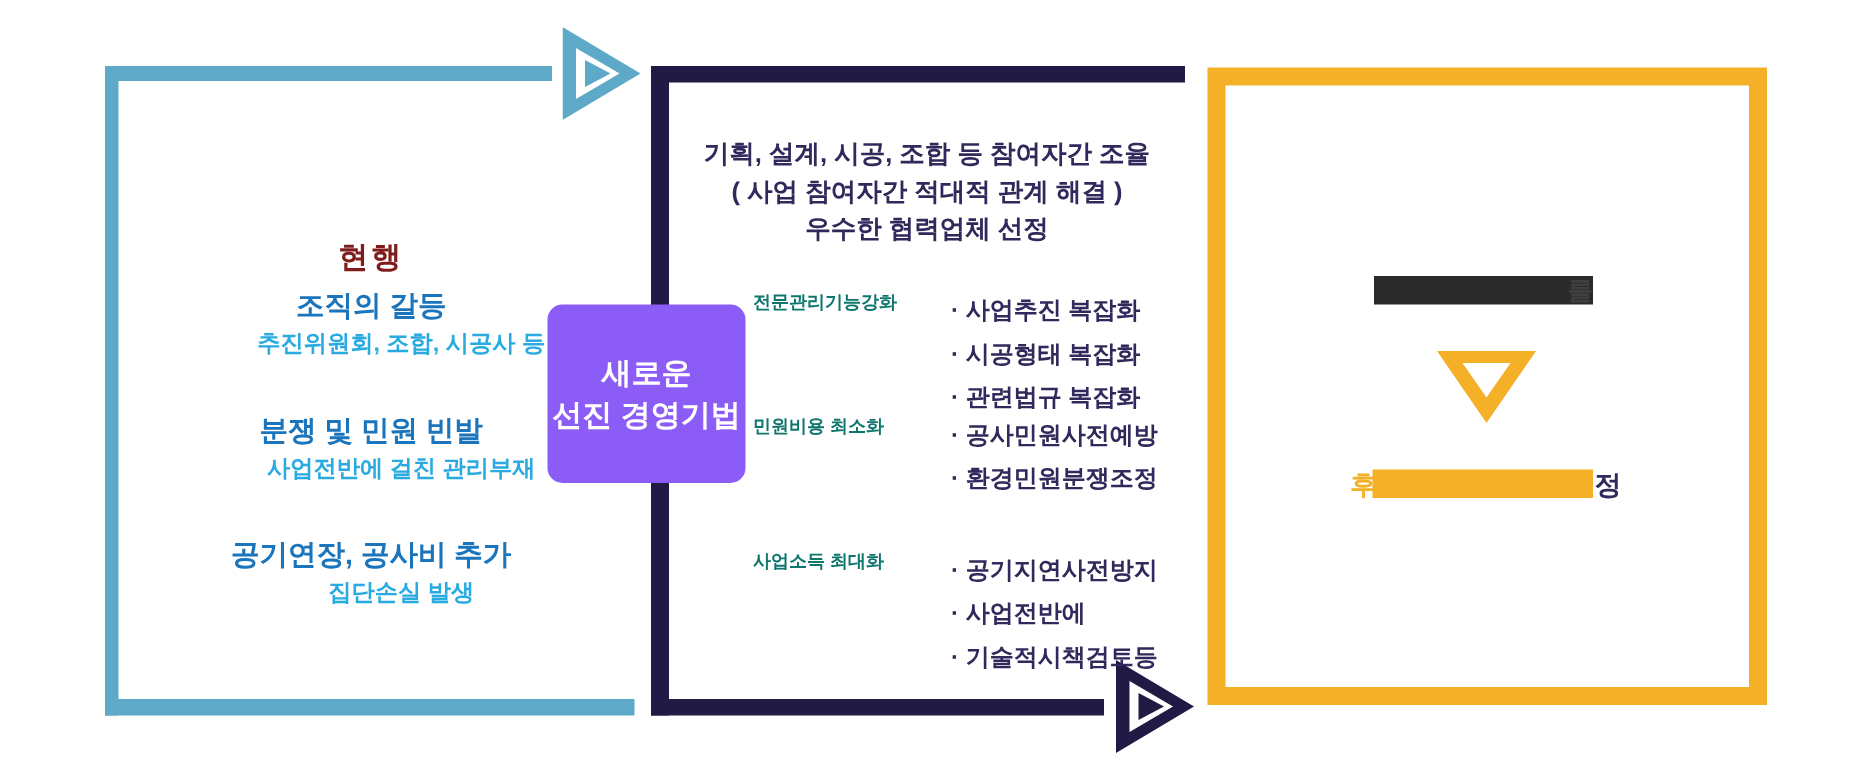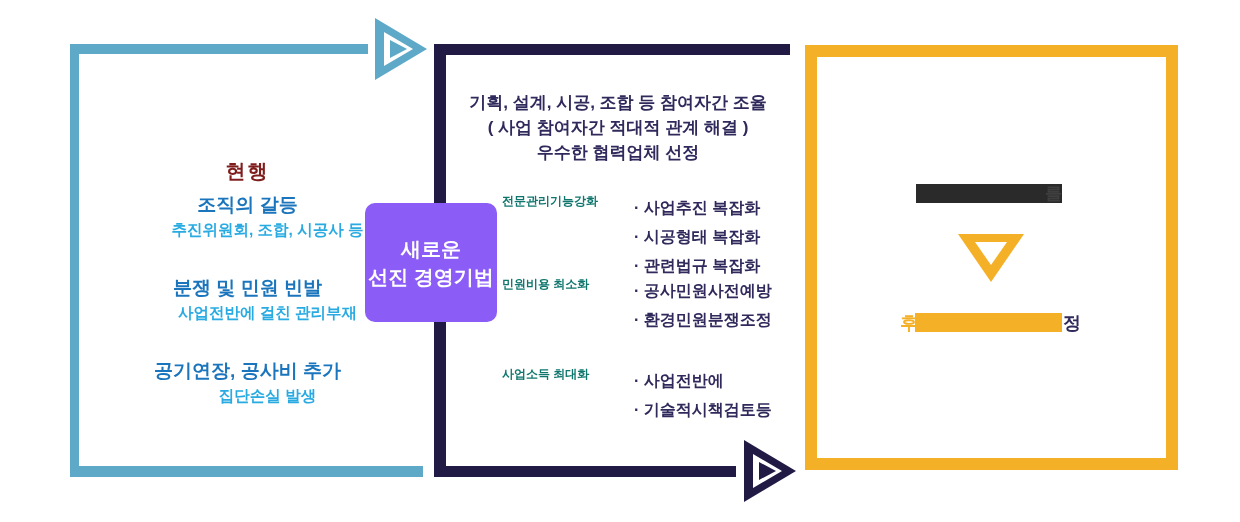--- a/index.html
+++ b/index.html
@@ -108,20 +108,21 @@
   <div class="group" style="top:276px;height:90px;text-align:center;">
     <div class="cat">민원비용 최소화</div>
     <div class="bullets">
       <div class="bullet">· 공사민원사전예방</div>
       <div class="bullet">· 환경민원분쟁조정</div>
     </div>
   </div>
   <div class="group" style="top:366px;height:90px;">
     <div class="cat">사업소득 최대화</div>
     <div class="bullets">
+      <div class="bullet">· 공기지연사전방지</div>
       <div class="bullet">· 사업전반에</div>
       <div class="bullet">· 기술적시책검토등</div>
     </div>
   </div>
 
   <div class="abs right-frame"></div>
 
   <div class="abs dark-bar">
     <span>를</span>
   </div>

